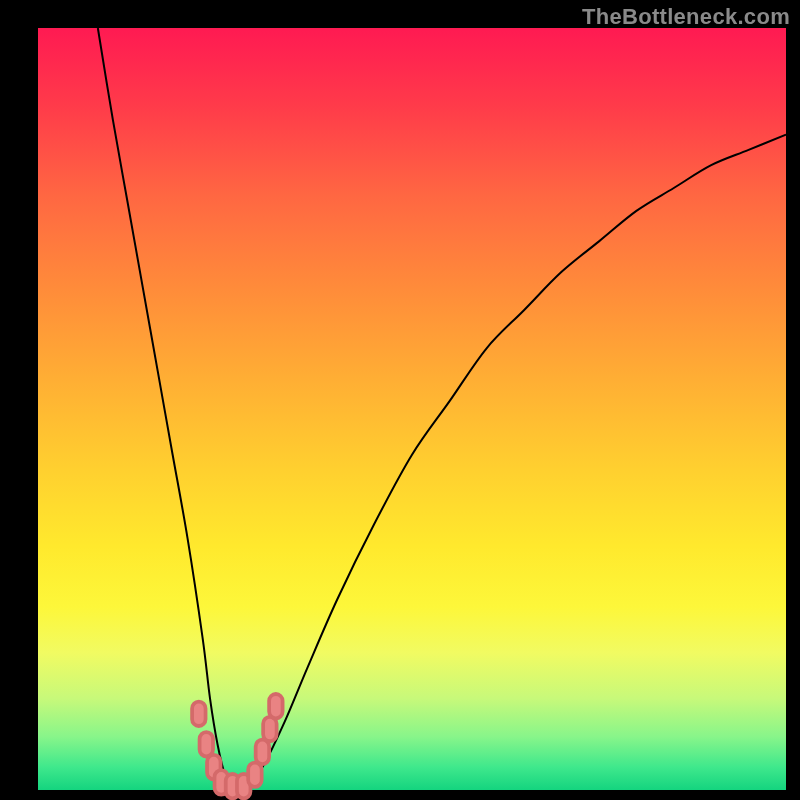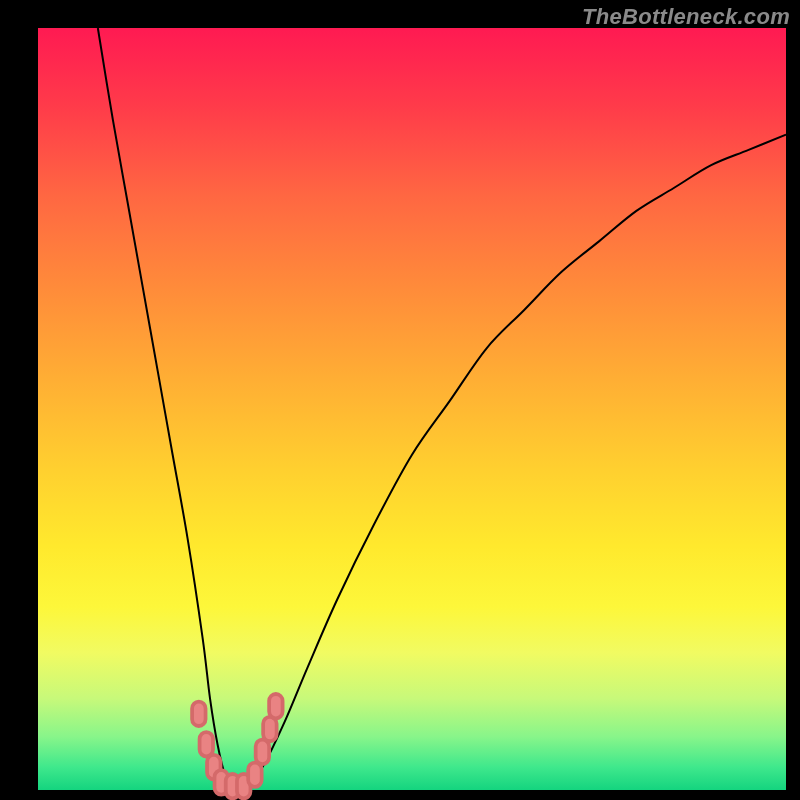--- a/index.html
+++ b/index.html
@@ -10,21 +10,20 @@
     background: #000;
     overflow: hidden;
   }
   .frame {
     position: absolute;
     left: 0;
     top: 0;
     width: 800px;
     height: 800px;
     background: #000;
-    font-style: italic;
   }
   .plot-area {
     position: absolute;
     left: 38px;
     top: 28px;
     width: 748px;
     height: 762px;
     
     background: linear-gradient(to bottom,
       #ff1a52 0%,

